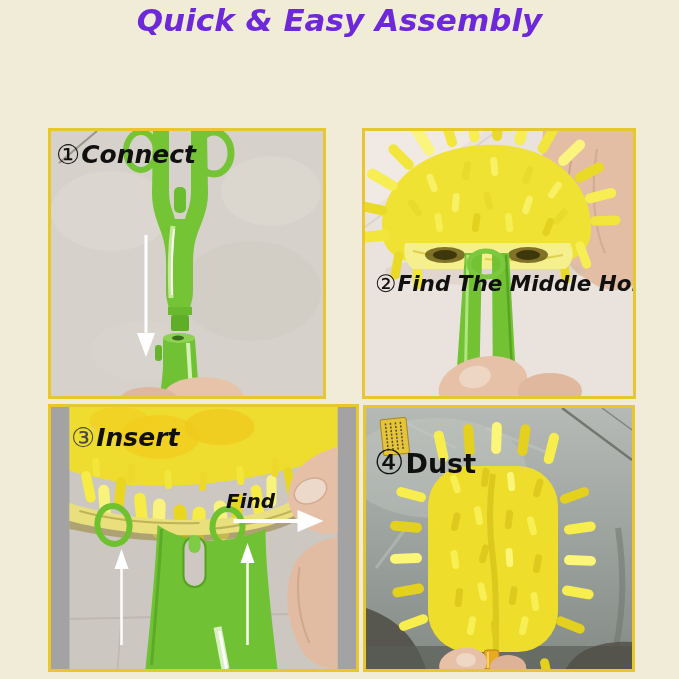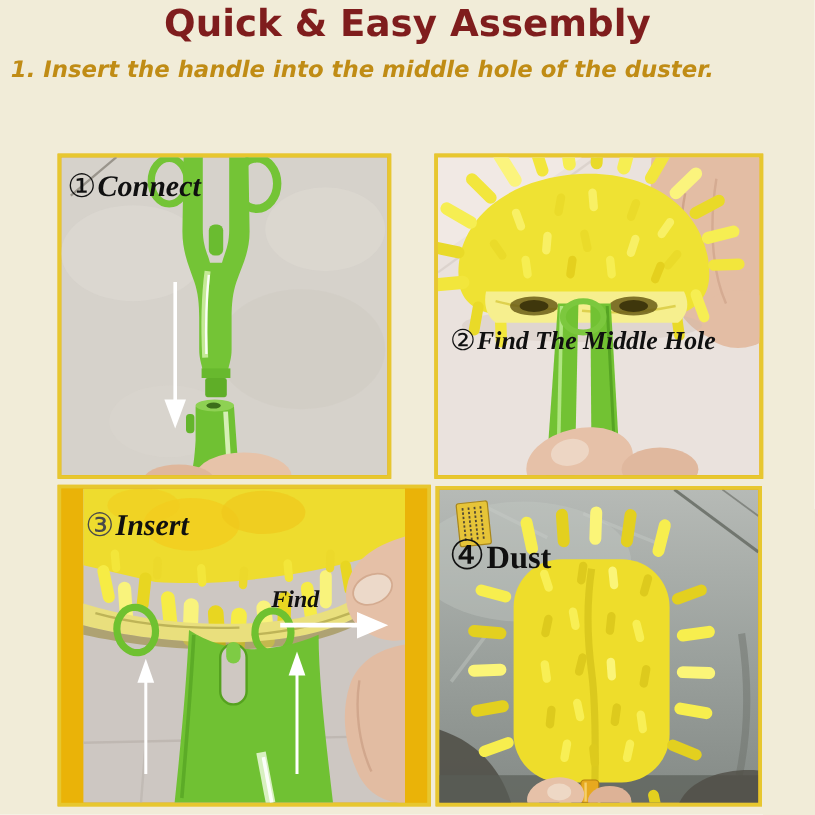--- a/index.html
+++ b/index.html
@@ -1,22 +1,22 @@
 <!DOCTYPE html>
 <html><head>
 <meta charset="utf-8">
 <style>
   html,body{margin:0;padding:0;}
   .canvas{position:relative;width:679px;height:679px;background:#f1ecd8;overflow:hidden;
           font-family:"DejaVu Sans",sans-serif;}
   .title{position:absolute;left:0;right:0;top:2px;text-align:center;
-         font-weight:bold;font-size:31px;color:#7f1d1d;}
+         font-weight:bold;font-style:italic;font-size:31px;color:#6d28d9;}
   .instr{position:absolute;left:9px;top:45px;font-weight:bold;font-style:italic;
          font-size:19px;line-height:27.5px;color:#c08c15;white-space:nowrap;}
-  .panel{position:absolute;border:3px solid #e7c72f;box-sizing:border-box;overflow:hidden;background:#eab308;font-family:Liberation Serif, serif;}
+  .panel{position:absolute;border:3px solid #e7c72f;box-sizing:border-box;overflow:hidden;background:#a3a3a3;}
   .panel svg{display:block;width:100%;height:100%;}
   #panel-connect{left:48px;top:128px;width:278px;height:271px;}
   #panel-find{left:362px;top:128px;width:274px;height:271px;}
   #panel-insert{left:48px;top:404px;width:311px;height:268px;}
   #panel-dust{left:363px;top:405px;width:272px;height:267px;}
   .step-label{position:absolute;color:#101010;font-weight:bold;font-style:italic;white-space:nowrap;}
   .circ{font-style:normal;font-weight:normal;vertical-align:-1px;margin-right:1px;}
   #label-connect{left:5px;top:8px;font-size:25px;}  #label-connect .circ{font-size:27px;}
   #label-find{left:10px;top:139px;font-size:21.5px;} #label-find .circ{font-size:24px;}
   #label-insert{left:20px;top:15px;font-size:25px;} #label-insert .circ{font-size:27px;color:#4a4a4a;}
@@ -31,21 +31,20 @@
   <svg width="0" height="0" style="position:absolute" aria-hidden="true">
     <defs>
       <rect id="tuft" x="-5" y="-30" width="10" height="32" rx="5"></rect>
       <rect id="tuftS" x="-3.5" y="-18" width="7" height="19" rx="3.5"></rect>
     </defs>
   </svg>
 
   <div class="title">Quick &amp; Easy Assembly</div>
 
   <div class="instr">
-    <div>1. Insert the handle into the middle hole of the duster.</div>
   </div>
 
   <div class="panel" id="panel-connect">
     <svg viewBox="0 0 272 265" xmlns="http://www.w3.org/2000/svg">
       <rect x="0" y="0" width="272" height="265" fill="#d6d2cb"></rect>
       <ellipse cx="60" cy="80" rx="60" ry="40" fill="#e0dcd5" opacity="0.5"></ellipse>
       <ellipse cx="200" cy="160" rx="70" ry="50" fill="#cfcac2" opacity="0.45"></ellipse>
       <ellipse cx="90" cy="220" rx="50" ry="30" fill="#ddd8d0" opacity="0.4"></ellipse>
       <ellipse cx="220" cy="60" rx="50" ry="35" fill="#dfdbd4" opacity="0.5"></ellipse>
       <path d="M46,0 L8,32" stroke="#9a958c" stroke-width="2" fill="none"></path>

